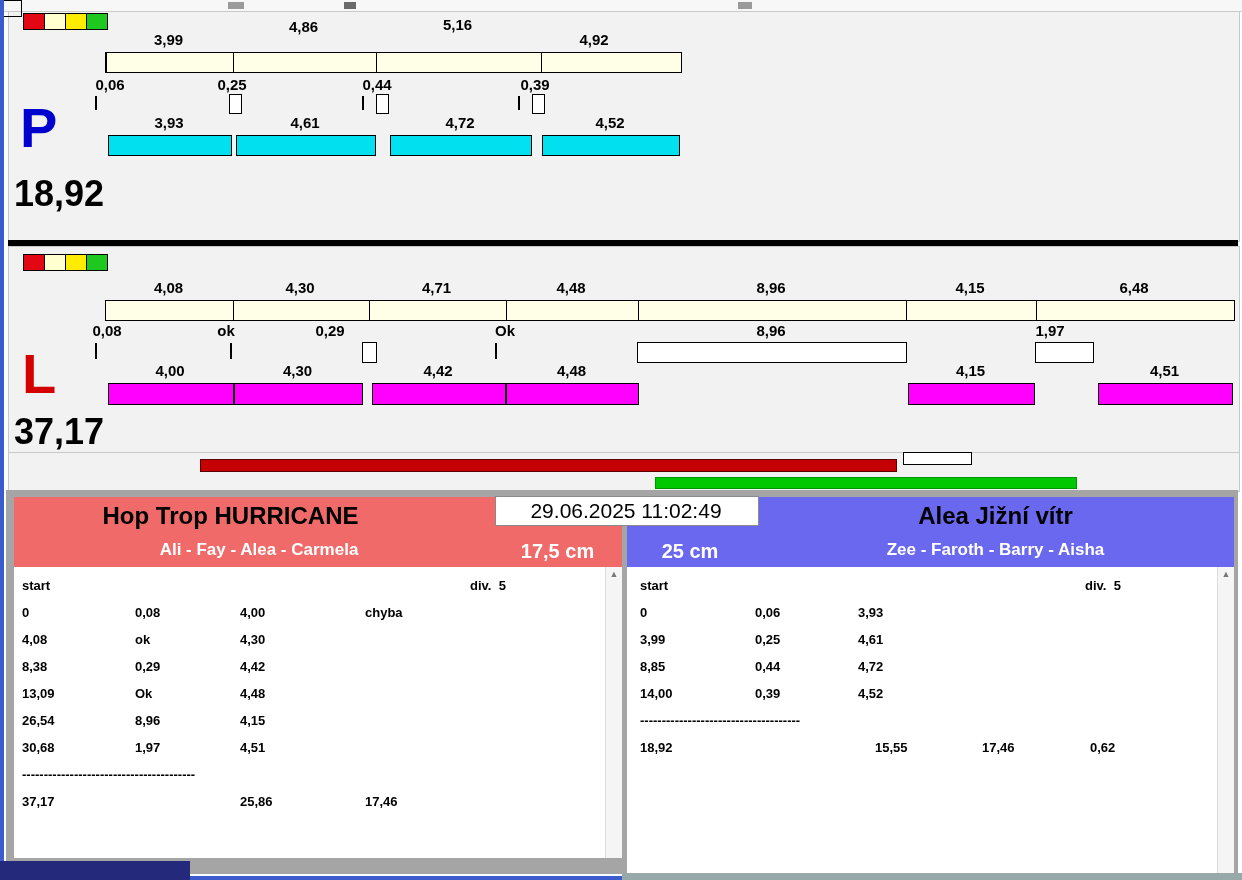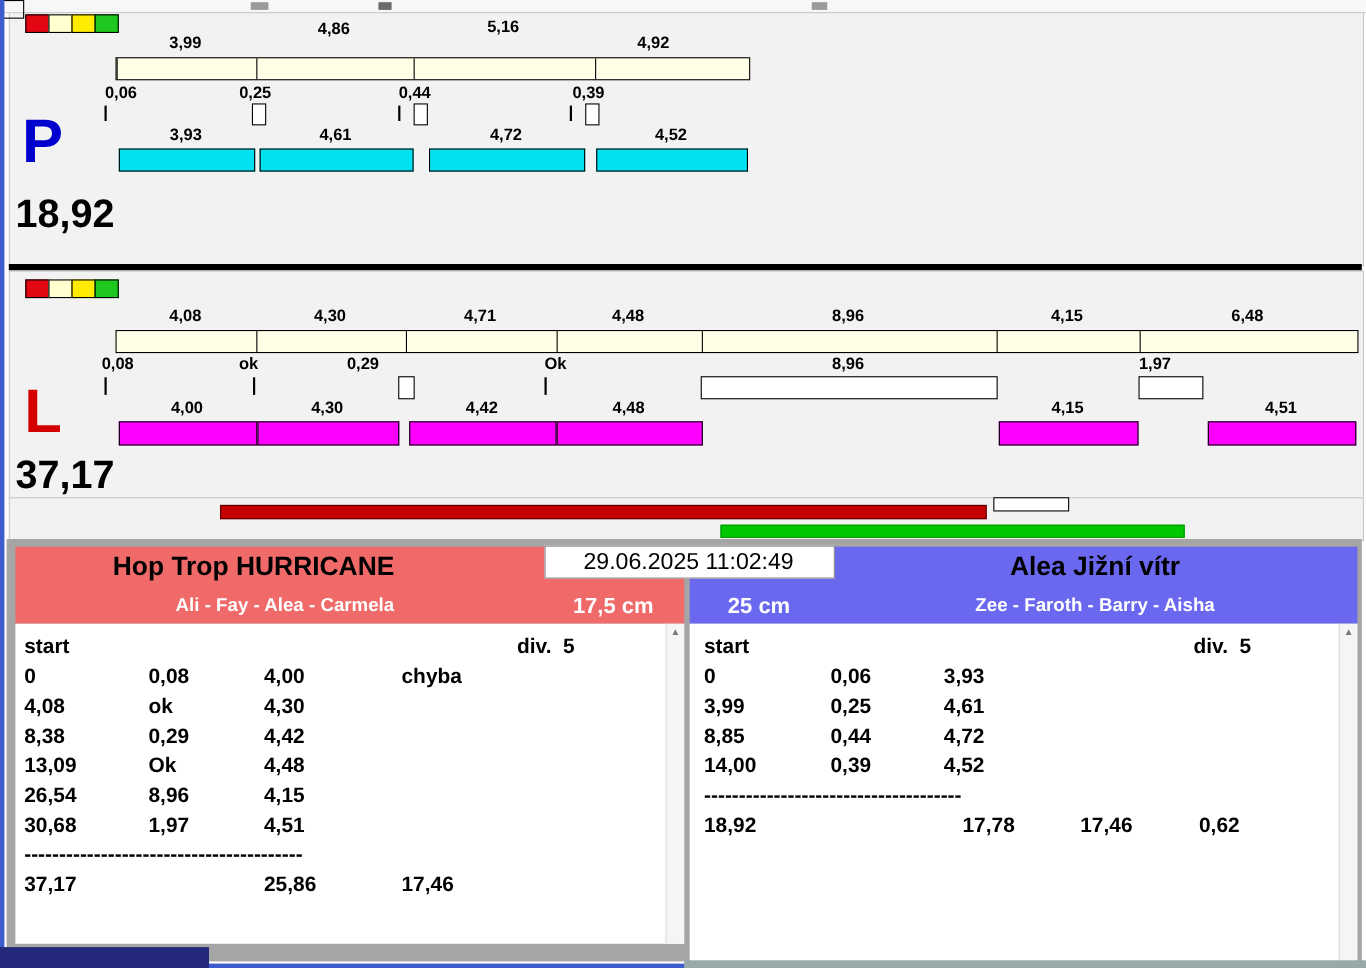--- a/index.html
+++ b/index.html
@@ -17,21 +17,21 @@
   .wbox{position:absolute;background:#fff;border:1px solid #000}
   .bar{position:absolute;border:1px solid #000}
   .cyan{background:#00e0ee}
   .mag{background:#ff00ff}
   .lane-letter{position:absolute;font-weight:bold;font-size:56px;line-height:1}
   .lane-total{position:absolute;font-weight:bold;font-size:36px;line-height:1.1}
   .hdr-title{position:absolute;font-weight:bold;font-size:24px;text-align:center;white-space:nowrap}
   .hdr-sub{position:absolute;font-weight:bold;font-size:17px;color:#fff;text-align:center;white-space:nowrap}
   .hdr-cm{position:absolute;font-weight:bold;font-size:20px;color:#fff;text-align:center;white-space:nowrap}
   .tbl{position:absolute;background:#fff;overflow:hidden}
-  .trow{position:absolute;left:0;width:100%;height:24px;font-weight:bold;font-size:19px}
+  .trow{position:absolute;left:0;width:100%;height:24px;font-weight:bold;font-size:13px}
   .trow span{position:absolute;white-space:pre}
   .sbar{position:absolute;top:0;width:16px;background:#f5f5f5;border-left:1px solid #dcdcdc}
   .sbar .up{display:block;width:100%;height:16px;text-align:center;font-size:9px;color:#777;line-height:15px}
 </style>
 </head>
 <body>
 
 <div class="abs" style="left:0;top:0;width:1242px;height:11px;background:#f7f7f7;border-bottom:1px solid #cfcfcf"></div>
 <div class="abs" style="left:228px;top:2px;width:16px;height:7px;background:#9a9a9a"></div>
 <div class="abs" style="left:344px;top:2px;width:12px;height:7px;background:#6a6a6a"></div>
@@ -236,21 +236,21 @@
   <div class="trow" style="top:119px">
     <span style="left:13px">14,00</span>
     <span style="left:128px">0,39</span>
     <span style="left:231px">4,52</span>
   </div>
   <div class="trow" style="top:146px">
     <span style="left:13px">-------------------------------------</span>
   </div>
   <div class="trow" style="top:173px">
     <span style="left:13px">18,92</span>
-    <span style="left:248px">17,78</span>
+    <span style="left:248px">15,55</span>
     <span style="left:355px">17,46</span>
     <span style="left:463px">0,62</span>
   </div>
   <div class="sbar" style="left:590px;height:307px">
     <span class="up">▲</span>
   </div>
 </div>
 
 <div class="abs" style="left:0;top:0;width:4px;height:880px;background:#3c5ccd"></div>
 <div class="abs" style="left:0;top:876px;width:1242px;height:4px;background:#3c5ccd"></div>

